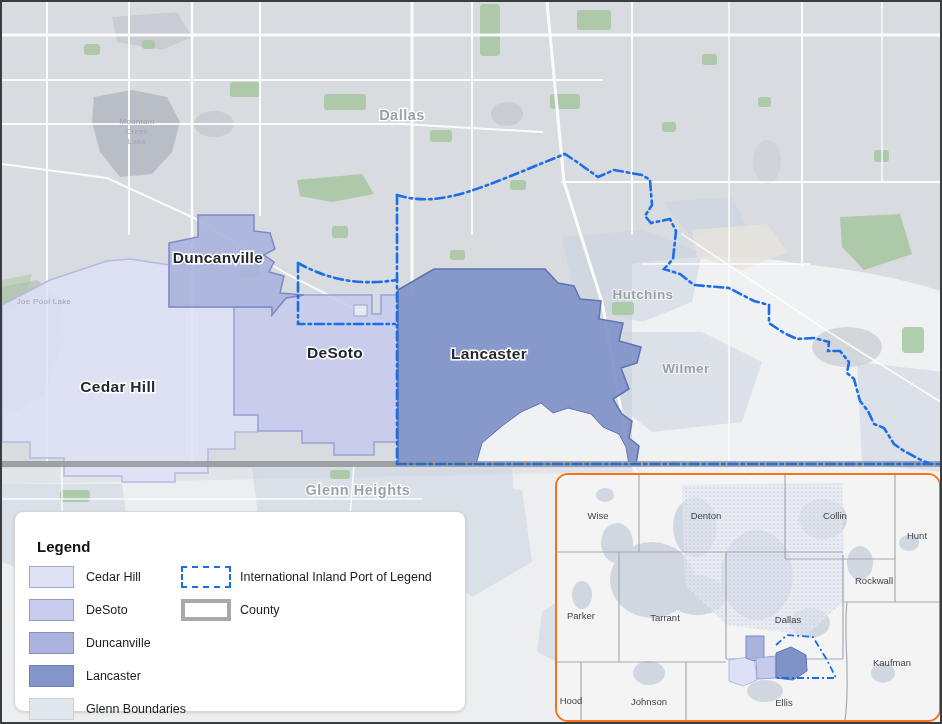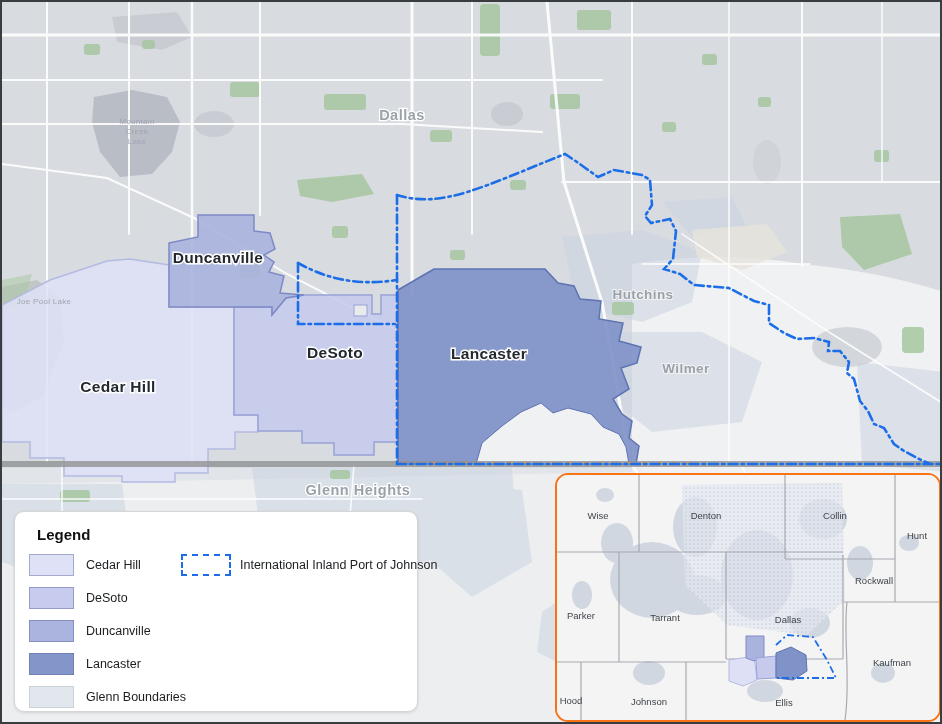--- a/index.html
+++ b/index.html
@@ -14,23 +14,23 @@
   
   .city-label{font-family:"Liberation Sans",sans-serif;font-weight:bold;font-size:15.5px;
     fill:var(--label-dark,#23282e);stroke:#ffffff;stroke-width:3px;paint-order:stroke;letter-spacing:.3px;}
   .area-label{font-family:"Liberation Sans",sans-serif;font-weight:bold;font-size:14.5px;
     fill:var(--label-gray,#9aa1a8);stroke:#fff;stroke-width:2.5px;paint-order:stroke;letter-spacing:.5px;}
   .town-label{font-family:"Liberation Sans",sans-serif;font-weight:bold;font-size:13.5px;
     fill:var(--label-gray,#9aa1a8);stroke:#f2f3f4;stroke-width:2px;paint-order:stroke;letter-spacing:.4px;}
   .water-label{font-family:"Liberation Sans",sans-serif;font-size:8px;fill:#a0a5b2;letter-spacing:.3px;}
   
   .legend{
-    position:absolute;left:12px;top:509px;width:404px;height:201px;
+    position:absolute;left:12px;top:509px;width:452px;height:201px;
     background:#ffffff;border:1px solid #d6d6d6;border-radius:10px;
-    box-shadow:0 1px 3px rgba(0,0,0,.12);padding:12px 14px;z-index:5;
+    box-shadow:0 1px 3px rgba(0,0,0,.12);padding:24px 14px;z-index:5;
   }
   .legend-title{font-size:15px;font-weight:bold;color:#111;margin:2px 0 10px 8px;}
   .legend-cols{display:flex;}
   .legend-col-left{width:152px;}
   .legend-col-right{flex:1;}
   .legend-row{display:flex;align-items:center;margin-bottom:10px;height:23px;}
   .swatch{width:45px;height:22px;border:1px solid rgba(90,100,160,.45);margin-right:12px;flex:none;}
   .legend-label{font-size:12.5px;color:#1b1e21;white-space:nowrap;}
   .line-swatch{width:50px;height:22px;margin-right:9px;flex:none;background:#fff;}
   .port-swatch{border:2px dashed var(--port-blue,#1c6ee8);}
@@ -189,21 +189,25 @@
           <span class="legend-label">Lancaster</span>
         </div>
         <div class="legend-row">
           <span class="swatch" style="border-color: rgb(201, 209, 218); background: rgb(226, 231, 238);"></span>
           <span class="legend-label">Glenn Boundaries</span>
         </div>
       </div>
       <div class="legend-col-right">
         <div class="legend-row">
           <span class="line-swatch port-swatch"></span>
-          <span class="legend-label">International Inland Port of Johnson</span>
+          <span class="legend-label">International Inland Port of Legend</span>
+        </div>
+        <div class="legend-row">
+          <span class="line-swatch county-swatch"></span>
+          <span class="legend-label">County</span>
         </div>
       </div>
     </div>
   </div>
 
   <div class="inset">
     <svg width="382" height="245" viewBox="0 0 382 245">
       <defs>
         <pattern id="dots" width="4" height="4" patternUnits="userSpaceOnUse">
           <circle cx="1" cy="1" r="0.6" fill="#98a1b4"></circle>

